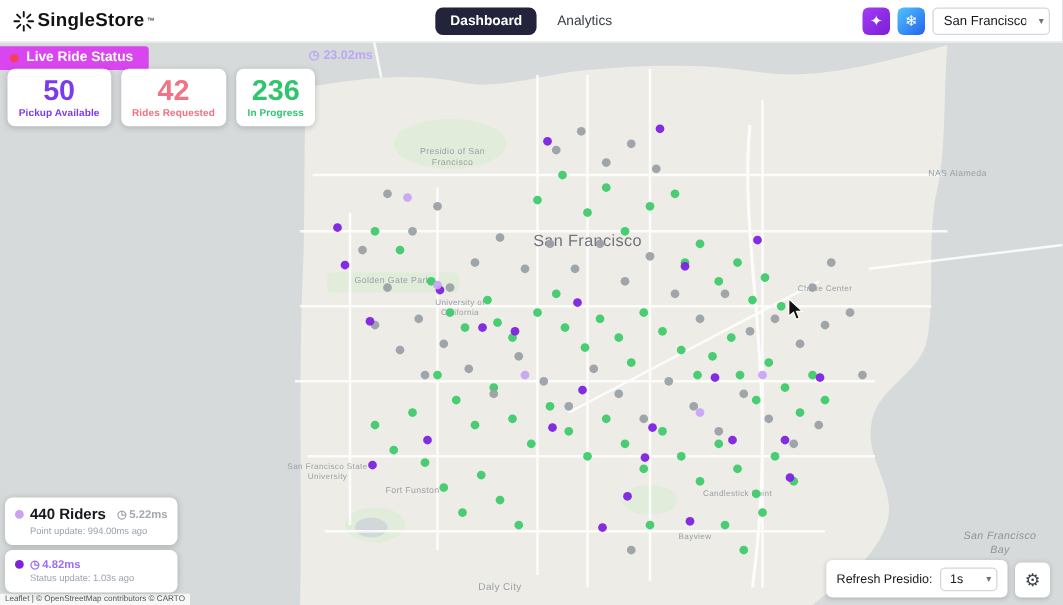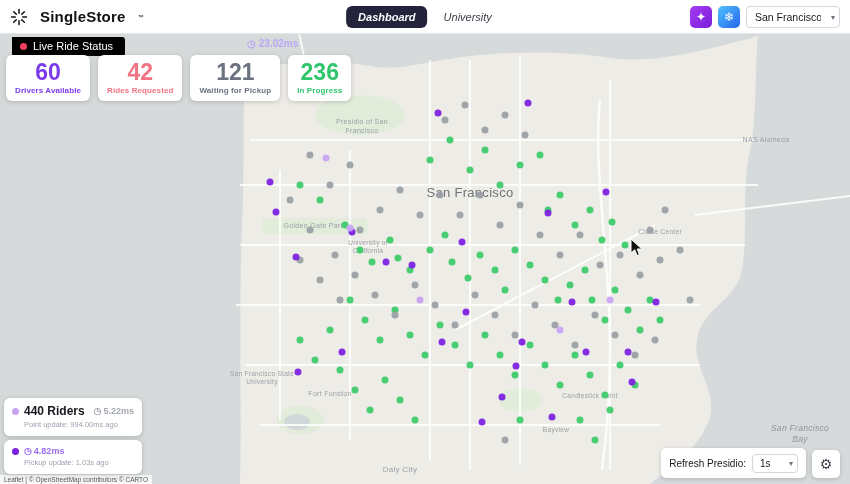--- a/index.html
+++ b/index.html
@@ -25,24 +25,24 @@
     position:absolute; left:0; bottom:0; z-index:30; font-size:6.5px;
     color:#555; background:rgba(255,255,255,.78); padding:1px 4px;
   }
 
   
   #header {
     position:absolute; top:0; left:0; right:0; height:34px; background:#fff;
     border-bottom:1px solid #e6e7ea; z-index:50; display:flex; align-items:center;
     padding:0 10px;
   }
-  .brand { display:flex; align-items:center; gap:12px; }
+  .brand { display:flex; align-items:center; gap:2px; }
   .brand-name { font-size:15px; font-weight:700; color:#121212; letter-spacing:.2px; }
   .brand-tm { font-size:6px; color:#121212; vertical-align:super; }
-  #tabs { position:absolute; left:50%; transform:translateX(-50%); display:flex; gap:4px; align-items:center;font-style:italic; }
+  #tabs { position:absolute; left:50%; transform:translateX(-50%); display:flex; gap:4px; align-items:center; }
   .tab { font-size:11px; padding:5px 12px; border-radius:6px; color:#3b4049; cursor:pointer; }
   .tab.active { background:#23233c; color:#fff; font-weight:700; }
   .header-right { margin-left:auto; display:flex; gap:6px; align-items:center; }
   .icon-btn {
     width:22px; height:22px; border-radius:5px; border:none; color:#fff;
     display:flex; align-items:center; justify-content:center; font-size:12px; cursor:pointer;
   }
   .icon-btn.purple { background:linear-gradient(135deg,#a43cf5,#7a1fd6); }
   .icon-btn.blue { background:linear-gradient(135deg,#4fc3ff,#2563eb); }
   .select-wrap { position:relative; }
@@ -51,22 +51,22 @@
     font-size:10.5px; color:#16181d; background:#fff; border:1px solid #d3d6db;
     border-radius:4px; padding:4px 18px 4px 8px; width:94px;
   }
   .select-wrap .chev {
     position:absolute; right:5px; top:50%; transform:translateY(-50%);
     font-size:8px; color:#6b7280; pointer-events:none;
   }
 
   
   #status-bar {
-    position:absolute; left:12px; top:37px; z-index:40; background:#000000; color:#fff;
-    font-size:11px; font-weight:400; padding:3px 12px 4px 8px; display:flex;
+    position:absolute; left:0; top:37px; z-index:40; background:#d946ef; color:#fff;
+    font-size:11px; font-weight:700; padding:3px 12px 4px 8px; display:flex;
     align-items:center; gap:6px; border-radius:0 3px 3px 0;
   }
   .red-dot { width:7px; height:7px; border-radius:50%; background:#f43f5e; }
 
   #timer-badge {
     position:absolute; left:247px; top:38px; z-index:40; color:#b9a7f6;
     font-size:10px; display:flex; align-items:center; gap:3px; font-weight:600;
   }
 
   #stats-row { position:absolute; left:6px; top:55px; z-index:40; display:flex; gap:8px; }
@@ -333,21 +333,21 @@
         <path d="M4.9 19.1 L8.4 15.6"></path>
           <path d="M15.6 8.4 L19.1 4.9"></path>
       </g>
     </svg>
     <span class="brand-name">SingleStore</span>
       <span class="brand-tm">™</span>
   </div>
 
   <div id="tabs">
       <div class="tab active">Dashboard</div>
-      <div class="tab">University</div>
+      <div class="tab">Analytics</div>
     </div>
 
   <div class="header-right">
     <button class="icon-btn purple">
         <span>✦</span>
       </button>
     <button class="icon-btn blue">
         <span>❄</span>
       </button>
     <div class="select-wrap">
@@ -364,30 +364,26 @@
   <span>Live Ride Status</span>
 </div>
 
 <div id="timer-badge">
   <span>◷</span>
   <span>23.02ms</span>
 </div>
 
 <div id="stats-row">
     <div class="stat-card">
-      <span class="stat-value" style="color: rgb(124, 58, 237);">60</span>
-      <span class="stat-label" style="color: rgb(124, 58, 237);">Drivers Available</span>
+      <span class="stat-value" style="color: rgb(124, 58, 237);">50</span>
+      <span class="stat-label" style="color: rgb(124, 58, 237);">Pickup Available</span>
     </div>
     <div class="stat-card">
       <span class="stat-value" style="color: rgb(241, 115, 132);">42</span>
       <span class="stat-label" style="color: rgb(241, 115, 132);">Rides Requested</span>
-    </div>
-    <div class="stat-card">
-      <span class="stat-value" style="color: rgb(107, 114, 128);">121</span>
-      <span class="stat-label" style="color: rgb(107, 114, 128);">Waiting for Pickup</span>
     </div>
     <div class="stat-card">
       <span class="stat-value" style="color: rgb(47, 197, 109);">236</span>
       <span class="stat-label" style="color: rgb(47, 197, 109);">In Progress</span>
     </div>
   </div>
 
 <div class="info-card" id="riders-card">
   <div class="card-top">
     <span class="card-dot" id="riders-dot" style="background: rgb(201, 162, 240);"></span>
@@ -401,21 +397,21 @@
 </div>
 
 <div class="info-card" id="drivers-card">
   <div class="card-top">
     <span class="card-dot" id="drivers-dot" style="background: rgb(125, 34, 224);"></span>
     <span class="card-latency purple">
       <span>◷</span>
       <span>4.82ms</span>
     </span>
   </div>
-  <div class="card-sub">Pickup update: 1.03s ago</div>
+  <div class="card-sub">Status update: 1.03s ago</div>
 </div>
 
 <div id="refresh-card">
   <span class="label">Refresh Presidio:</span>
   <div class="select-wrap">
     <select>
       <option>1s</option>
     </select>
     <span class="chev">▾</span>
   </div>

